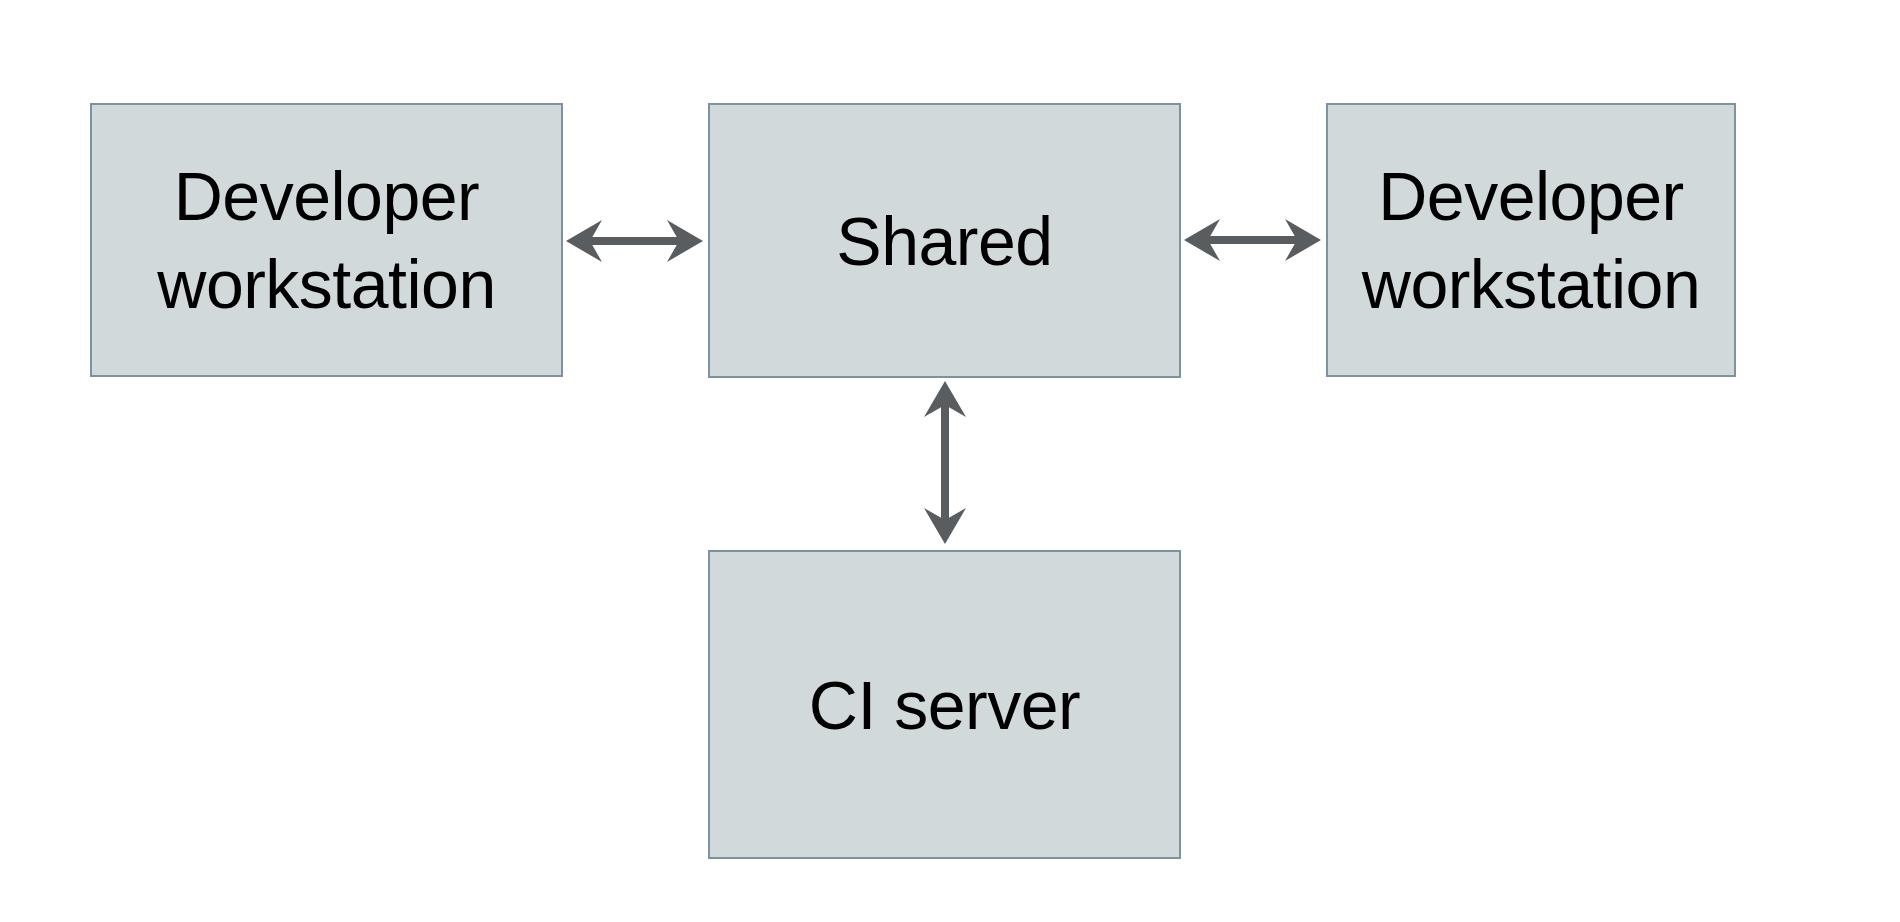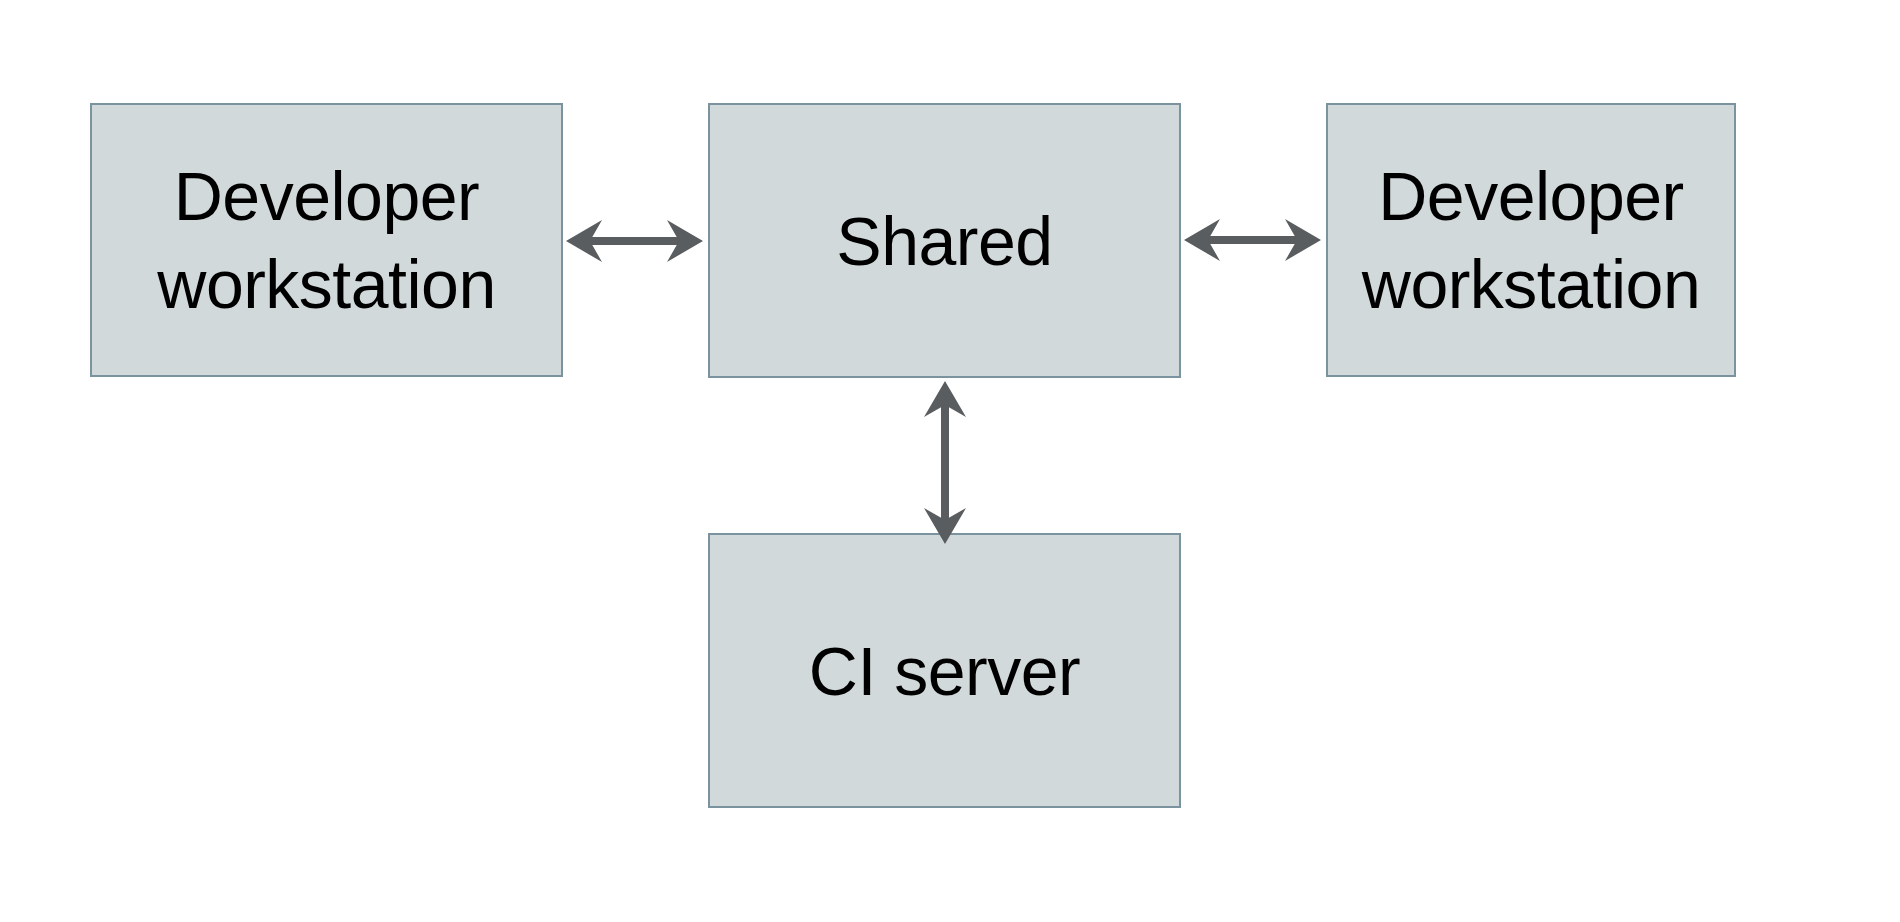--- a/index.html
+++ b/index.html
@@ -28,21 +28,21 @@
     color: var(--text, #000000);
     font-size: 68px;
     line-height: 88px;
     letter-spacing: -0.5px;
   }
   .node span { display: block; white-space: nowrap; }
 
   #node-dev-left   { left: 90px;   top: 103px; width: 473px; height: 274px; }
   #node-cache      { left: 708px;  top: 103px; width: 473px; height: 275px; }
   #node-dev-right  { left: 1326px; top: 103px; width: 410px; height: 274px; }
-  #node-ci         { left: 708px;  top: 533px; width: 473px; height: 275px; }
+  #node-ci         { left: 708px;  top: 550px; width: 473px; height: 309px; }
 
   .arrow { position: absolute; }
   #arrow-left  { left: 564px;  top: 213px; }
   #arrow-right { left: 1182px; top: 212px; }
   #arrow-down  { left: 917px;  top: 379px; }
 </style>
 </head>
 <body>
 
 <div class="canvas">

